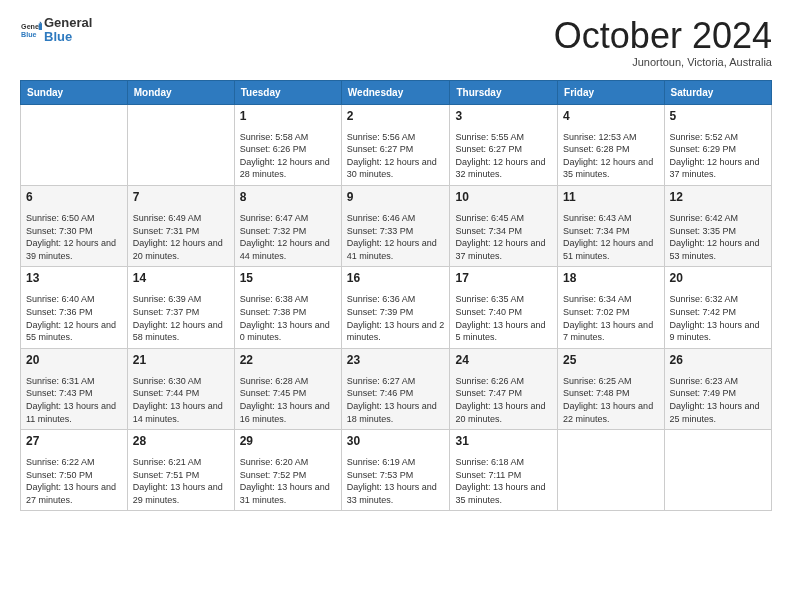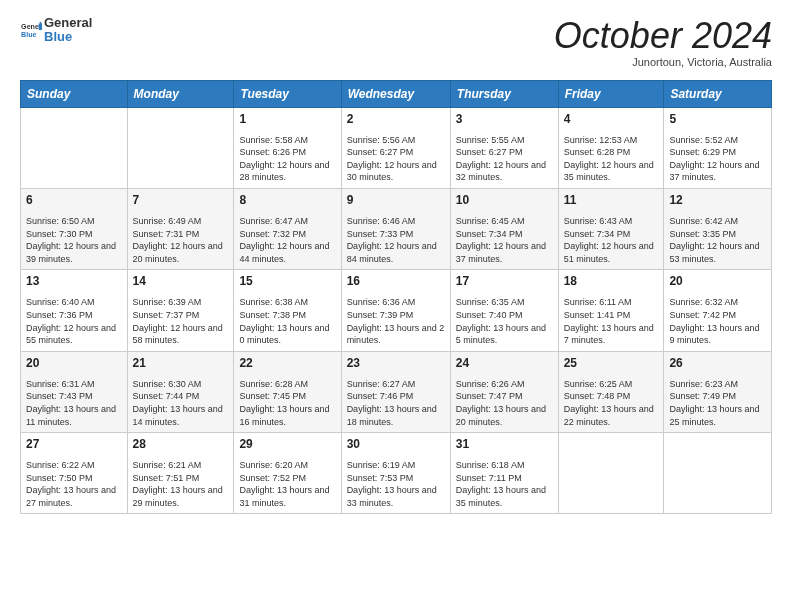--- a/index.html
+++ b/index.html
@@ -31,40 +31,38 @@
       height: 22px;
     }
     .title-section {
       text-align: right;
     }
     .month-title {
       font-size: 36px;
       font-weight: 300;
       color: #222;
       line-height: 1.1;
-      font-style: italic;
     }
     .location {
       font-size: 11px;
       color: #444;
     }
     .calendar {
       width: 100%;
       border-collapse: collapse;
       border: 1px solid #ccc;
     }
     .calendar th {
       background-color: #2e7abf;
       color: #fff;
-      font-size: 12px;
+      font-size: 10px;
       font-weight: bold;
       padding: 6px 6px;
       text-align: left;
       border: 1px solid #2266a0;
-      font-style: italic;
     }
     .calendar td {
       vertical-align: top;
       border: 1px solid #ccc;
       padding: 4px 5px;
       font-size: 9.5px;
       color: #333;
       width: 113px;
       min-height: 70px;
       background: #fff;
@@ -192,21 +190,21 @@
             <div>Sunrise: 6:47 AM</div>
             <div>Sunset: 7:32 PM</div>
             <div>Daylight: 12 hours and 44 minutes.</div>
           </div>
         </td>
           <td>
           <span class="day-number">9</span>
           <div class="day-info">
             <div>Sunrise: 6:46 AM</div>
             <div>Sunset: 7:33 PM</div>
-            <div>Daylight: 12 hours and 84 minutes.</div>
+            <div>Daylight: 12 hours and 41 minutes.</div>
           </div>
         </td>
           <td>
           <span class="day-number">10</span>
           <div class="day-info">
             <div>Sunrise: 6:45 AM</div>
             <div>Sunset: 7:34 PM</div>
             <div>Daylight: 12 hours and 37 minutes.</div>
           </div>
         </td>
@@ -264,22 +262,22 @@
           <span class="day-number">17</span>
           <div class="day-info">
             <div>Sunrise: 6:35 AM</div>
             <div>Sunset: 7:40 PM</div>
             <div>Daylight: 13 hours and 5 minutes.</div>
           </div>
         </td>
           <td>
           <span class="day-number">18</span>
           <div class="day-info">
-            <div>Sunrise: 6:11 AM</div>
-            <div>Sunset: 1:41 PM</div>
+            <div>Sunrise: 6:34 AM</div>
+            <div>Sunset: 7:02 PM</div>
             <div>Daylight: 13 hours and 7 minutes.</div>
           </div>
         </td>
           <td>
           <span class="day-number">20</span>
           <div class="day-info">
             <div>Sunrise: 6:32 AM</div>
             <div>Sunset: 7:42 PM</div>
             <div>Daylight: 13 hours and 9 minutes.</div>
           </div>

